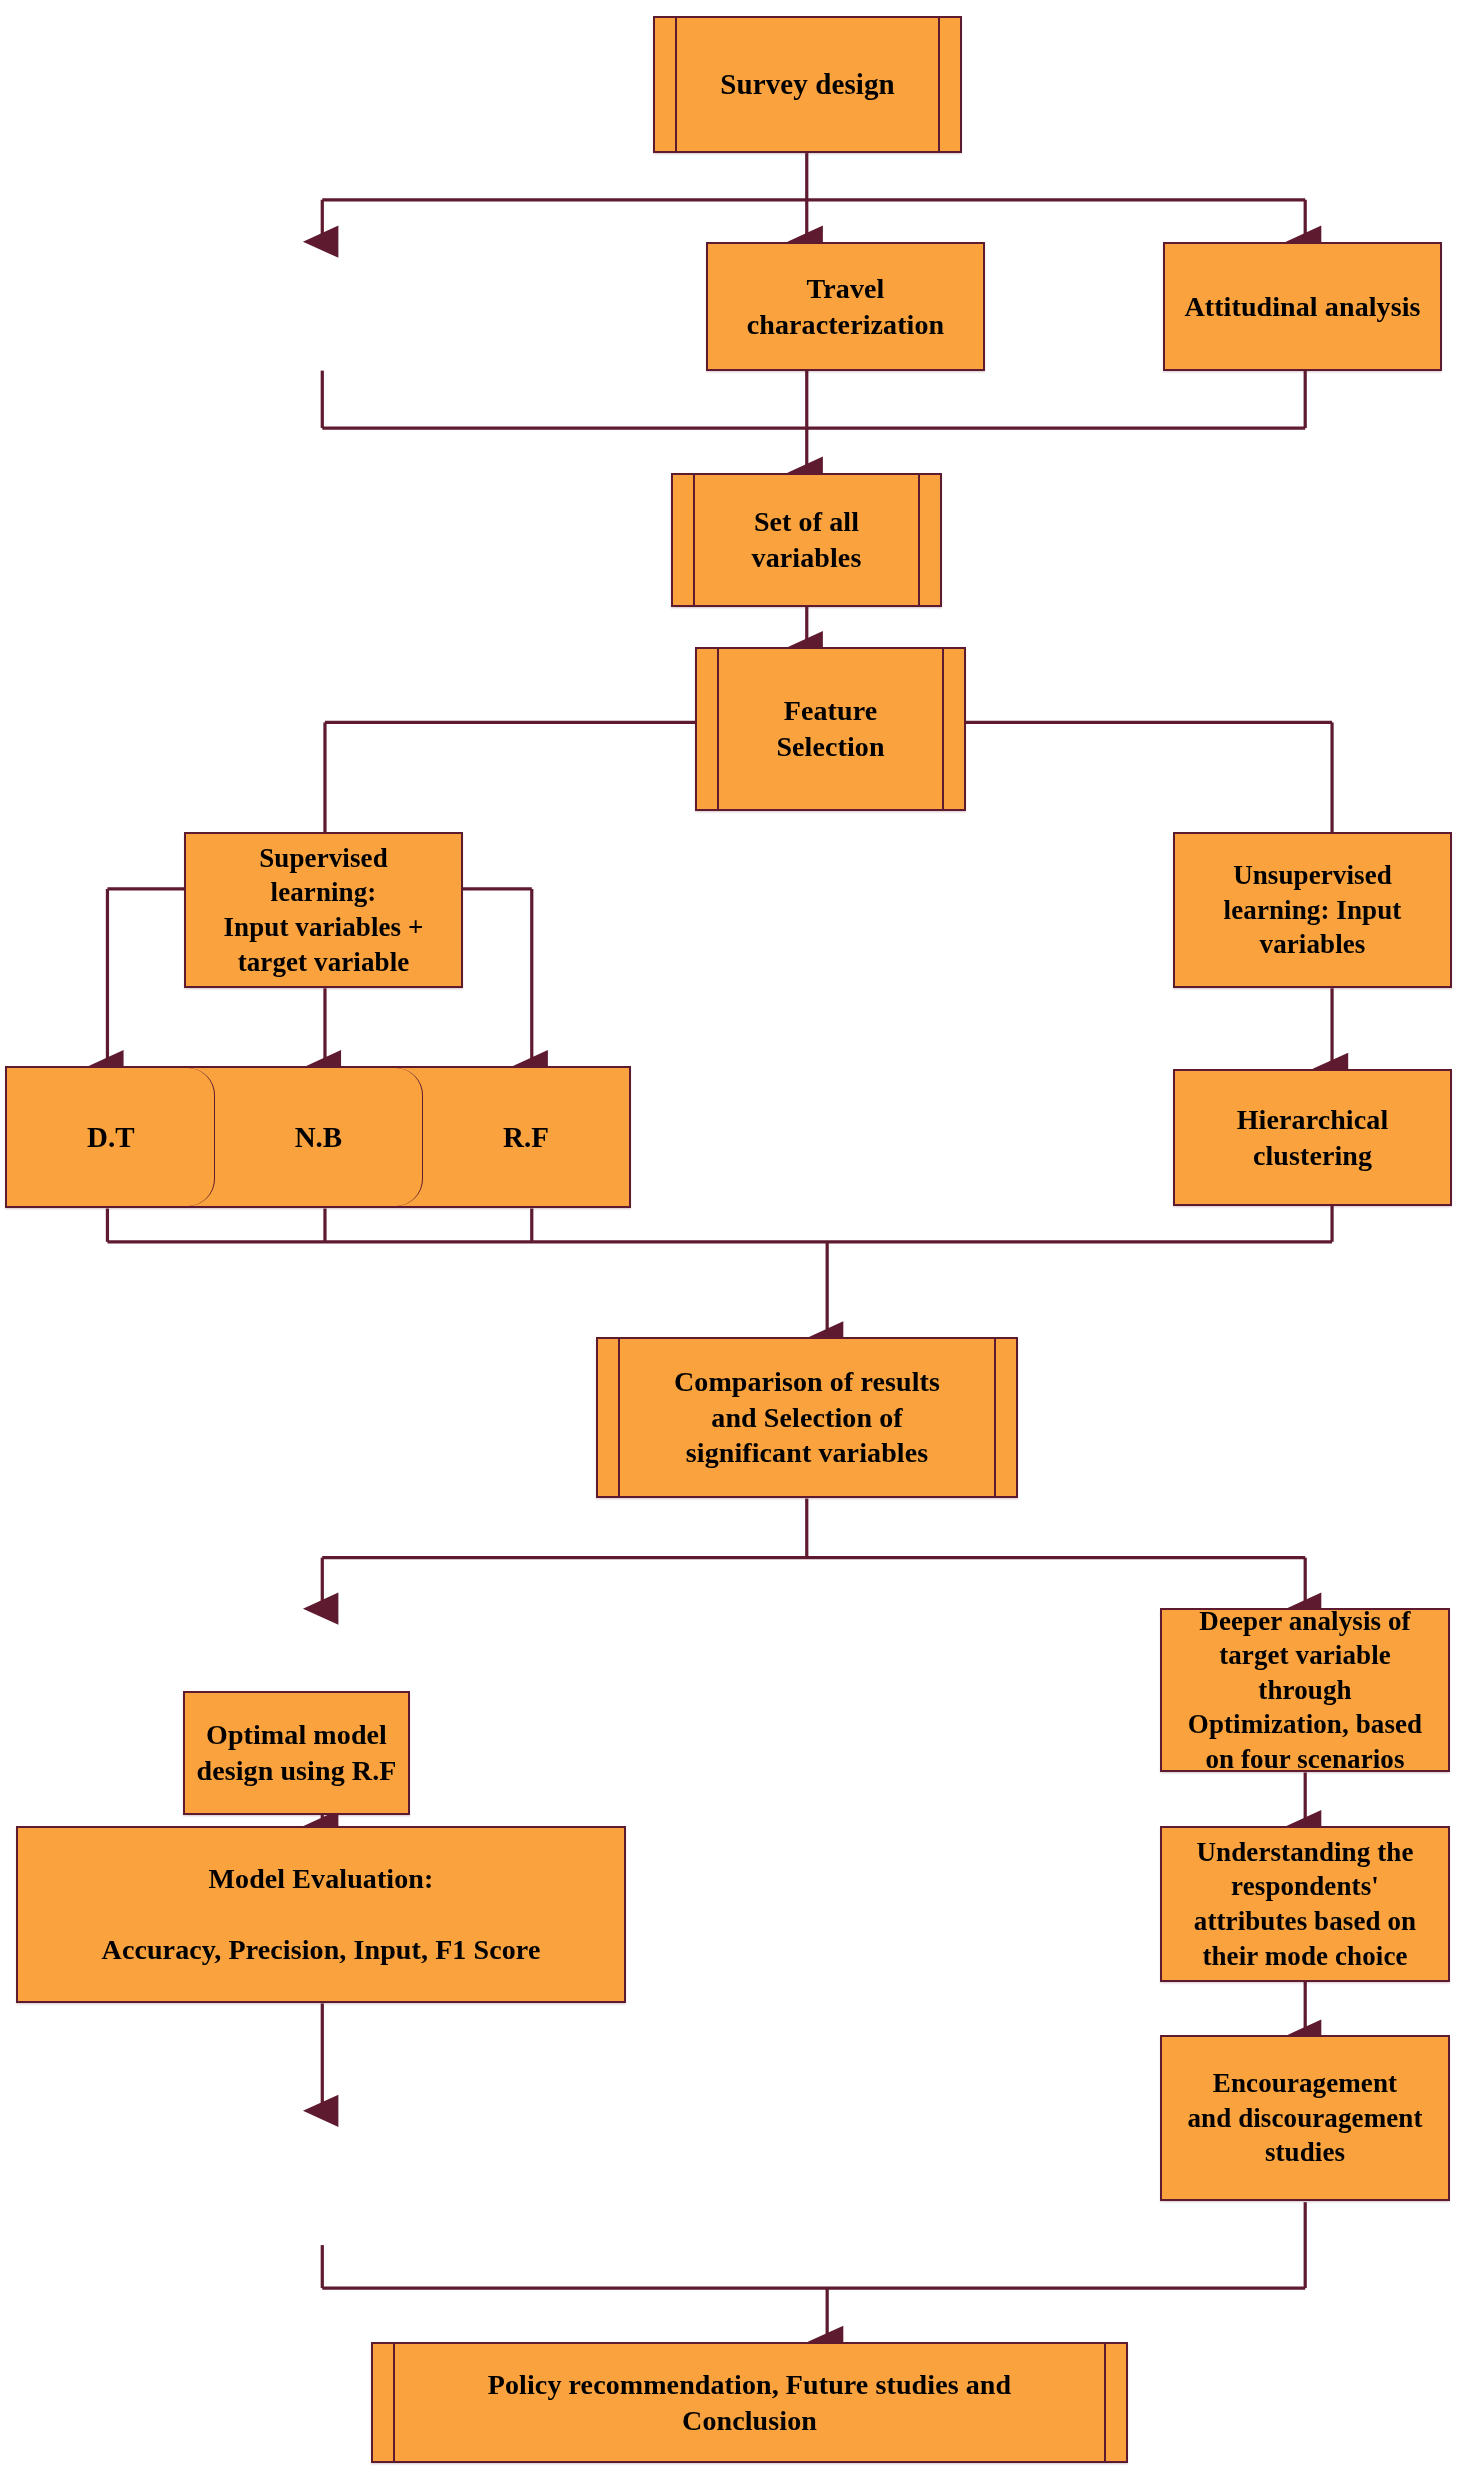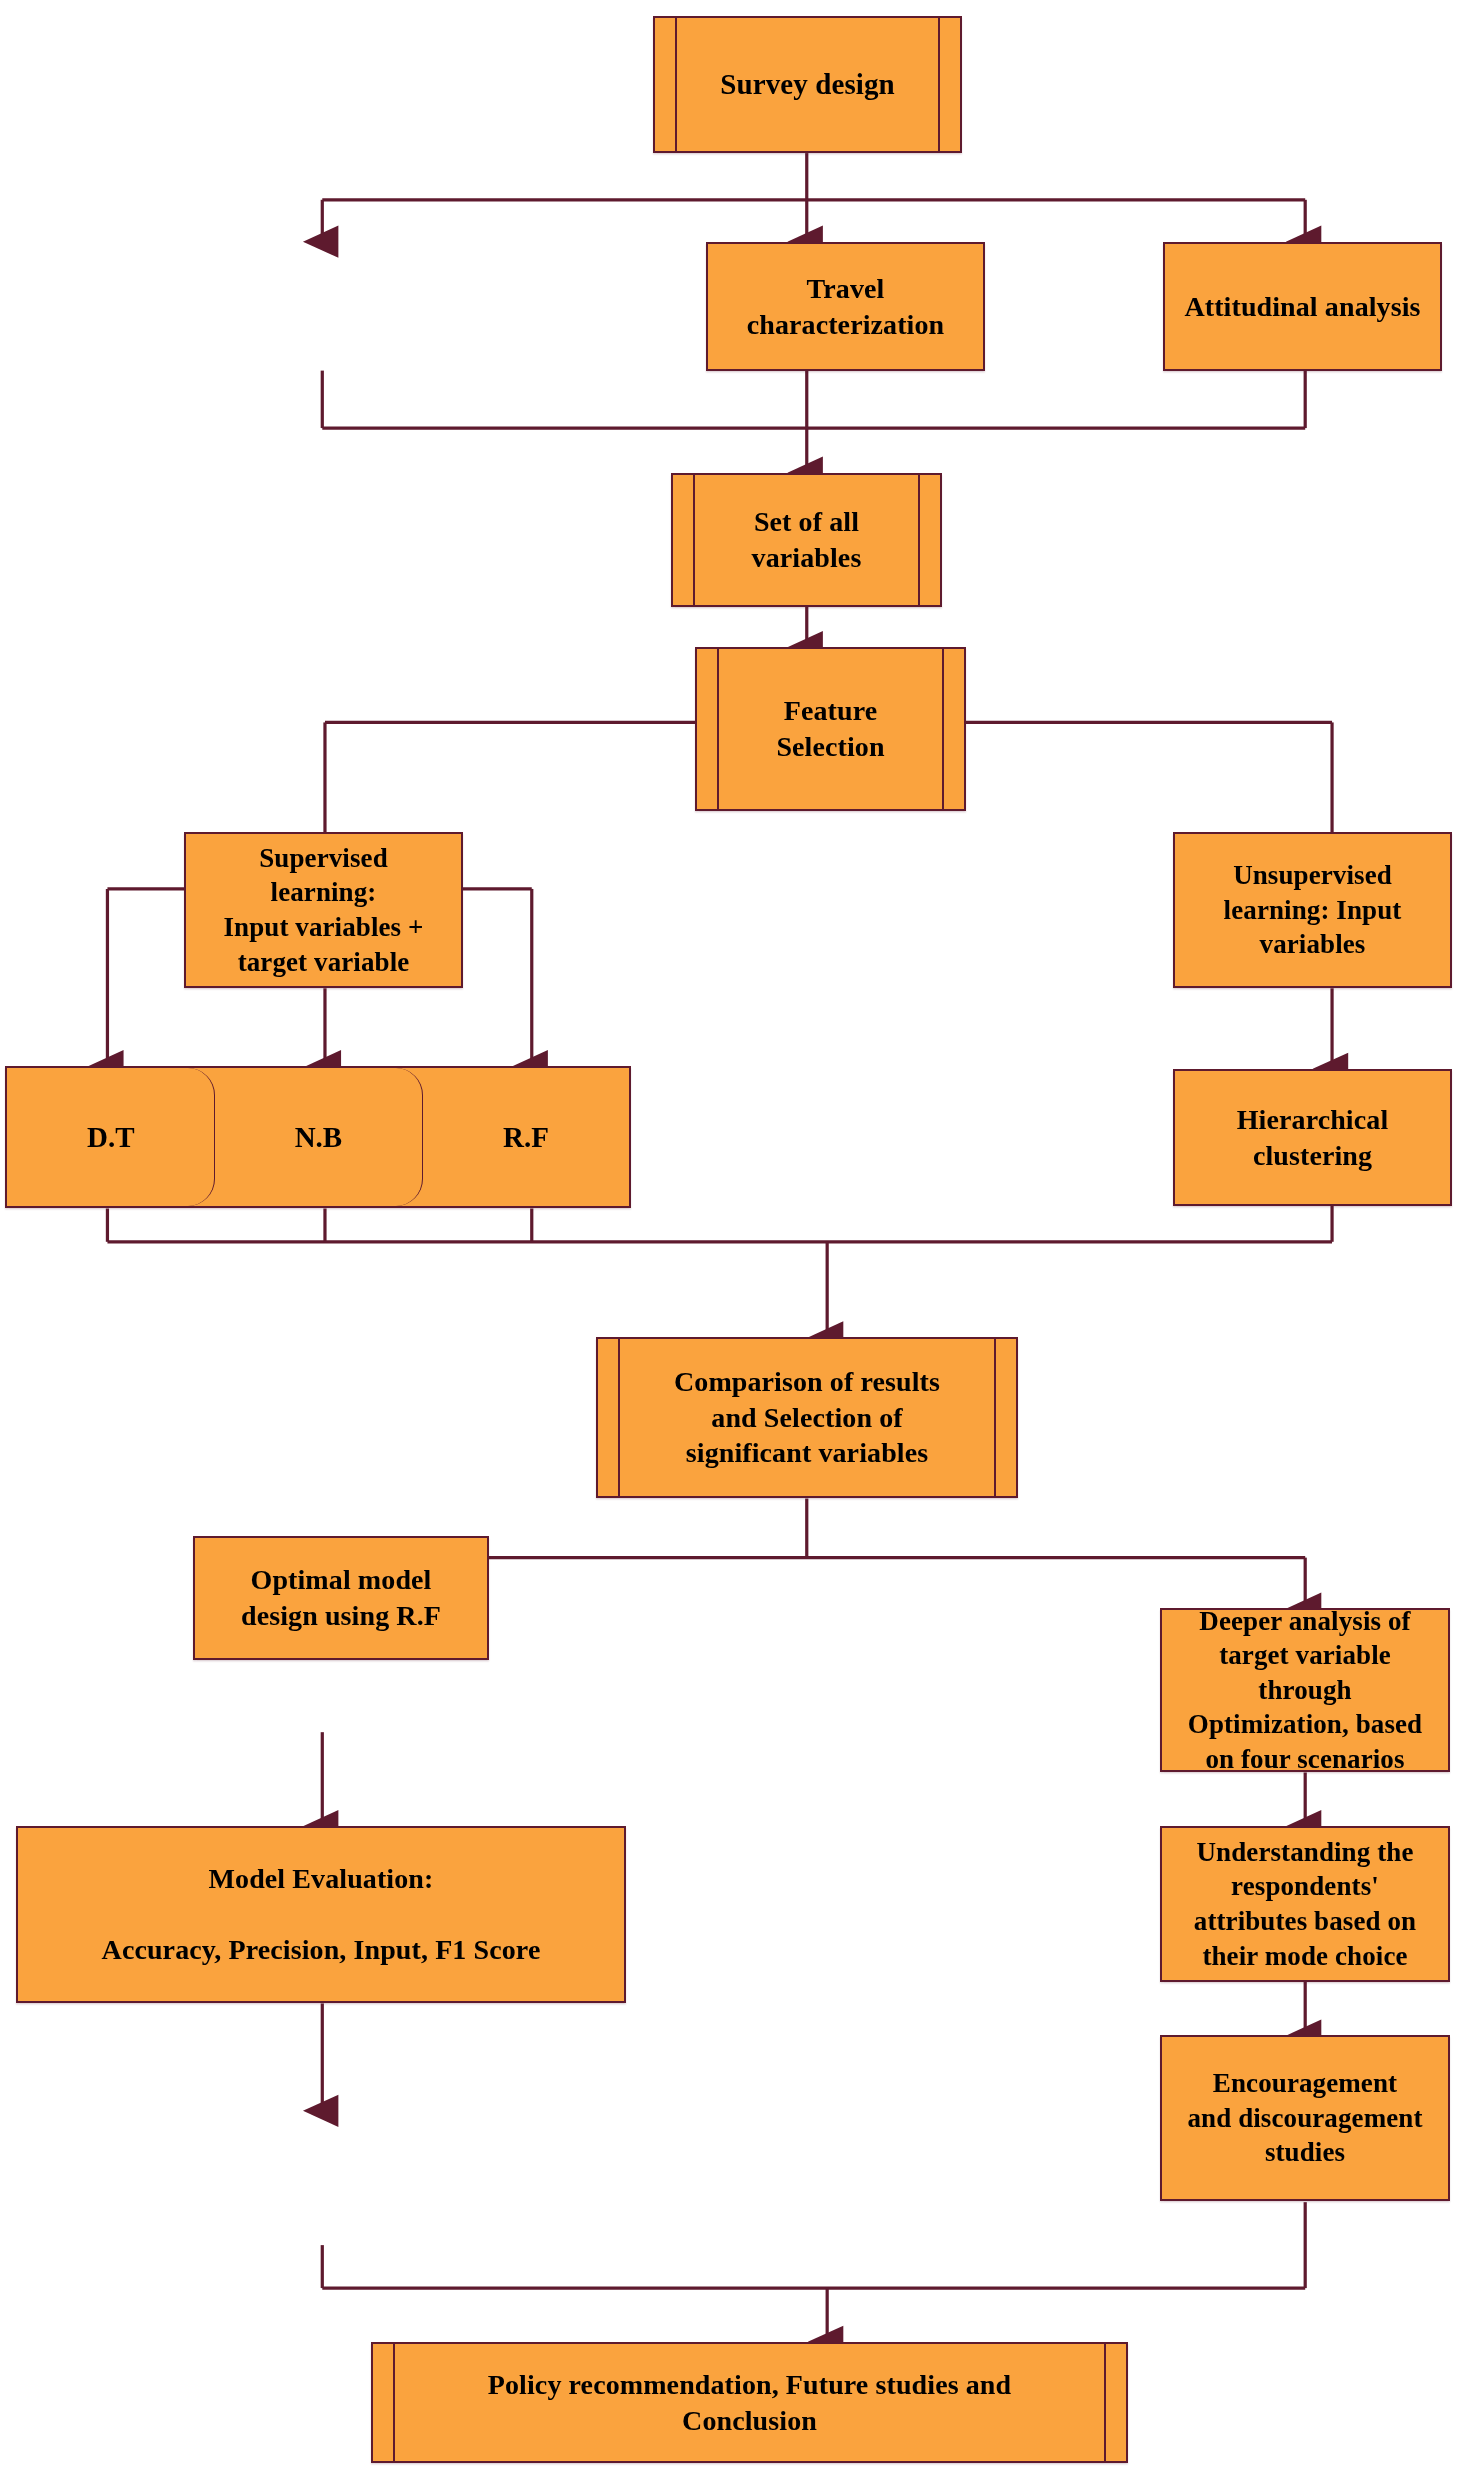--- a/index.html
+++ b/index.html
@@ -198,21 +198,21 @@
     <span class="label">Hierarchical
 clustering</span>
   </div>
 
   <div class="node predef fs-52" style="left:596px; top:1337px; width:422px; height:161px;">
     <span class="label">Comparison of results
 and Selection of
 significant variables</span>
   </div>
 
-  <div class="node fs-52" style="left:183px; top:1536px; width:296px; height:124px;margin-left:10px;">
+  <div class="node fs-52" style="left:183px; top:1691px; width:227px; height:124px;">
     <span class="label">Optimal model
 design using R.F</span>
   </div>
 
   <div class="node fs-52" style="left:16px; top:1826px; width:610px; height:177px;">
     <span class="label">Model Evaluation:
 
 Accuracy, Precision, Input, F1 Score</span>
   </div>
 

